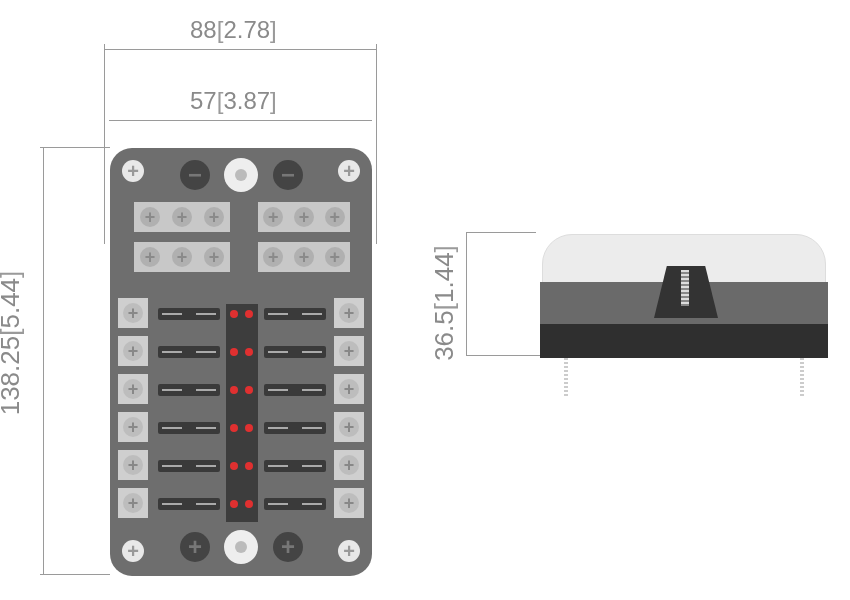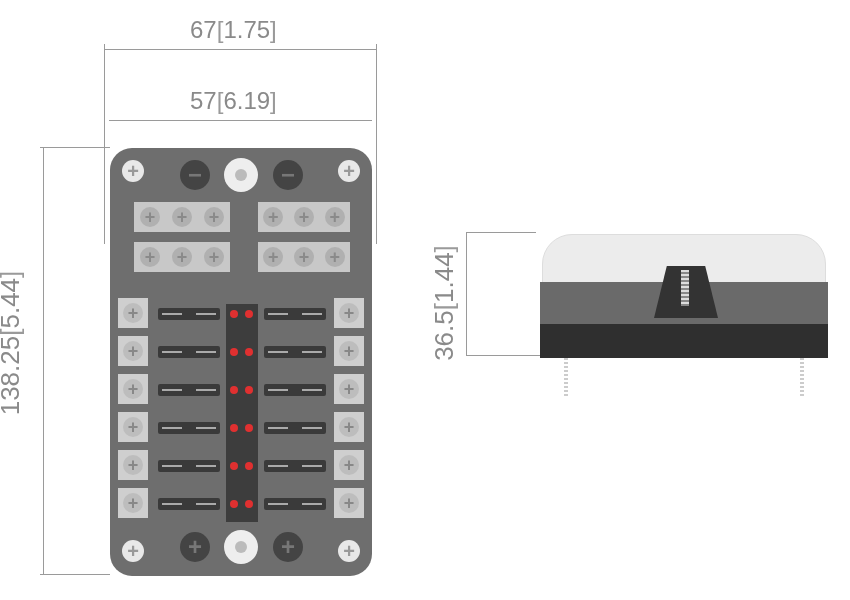--- a/index.html
+++ b/index.html
@@ -19,28 +19,28 @@
   .fuse{position:absolute;width:62px;height:12px;background:#3a3a3a;border-radius:2px;}
   .fuse i{position:absolute;top:5px;width:20px;height:2px;background:#aaa;}
   .led-strip{position:absolute;left:116px;top:156px;width:32px;height:218px;background:#3d3d3d;}
   .led{position:absolute;width:8px;height:8px;border-radius:50%;background:#e03030;}
   .side{position:absolute;left:540px;top:232px;width:288px;height:126px;}
 </style>
 </head>
 <body>
 
 <div class="dim" style="left:190px;top:18px;">
-  <span>67</span><span class="br">[</span><span>1.75</span><span class="br">]</span>
+  <span>88</span><span class="br">[</span><span>2.78</span><span class="br">]</span>
 </div>
 <div class="line" style="left:104px;top:49px;width:273px;height:1px;"></div>
 <div class="line" style="left:104px;top:44px;width:1px;height:200px;"></div>
 <div class="line" style="left:376px;top:44px;width:1px;height:200px;"></div>
 
 <div class="dim" style="left:190px;top:89px;">
-  <span>57</span><span class="br">[</span><span>6.19</span><span class="br">]</span>
+  <span>57</span><span class="br">[</span><span>3.87</span><span class="br">]</span>
 </div>
 <div class="line" style="left:109px;top:120px;width:263px;height:1px;"></div>
 
 <div class="line" style="left:43px;top:147px;width:1px;height:428px;"></div>
 <div class="line" style="left:40px;top:147px;width:70px;height:1px;"></div>
 <div class="line" style="left:40px;top:574px;width:70px;height:1px;"></div>
 <div class="dim" style="left:-62px;top:330px;transform:rotate(-90deg);font-size:26px;">
   <span>138.25</span><span class="br">[</span><span>5.44</span><span class="br">]</span>
 </div>
 

